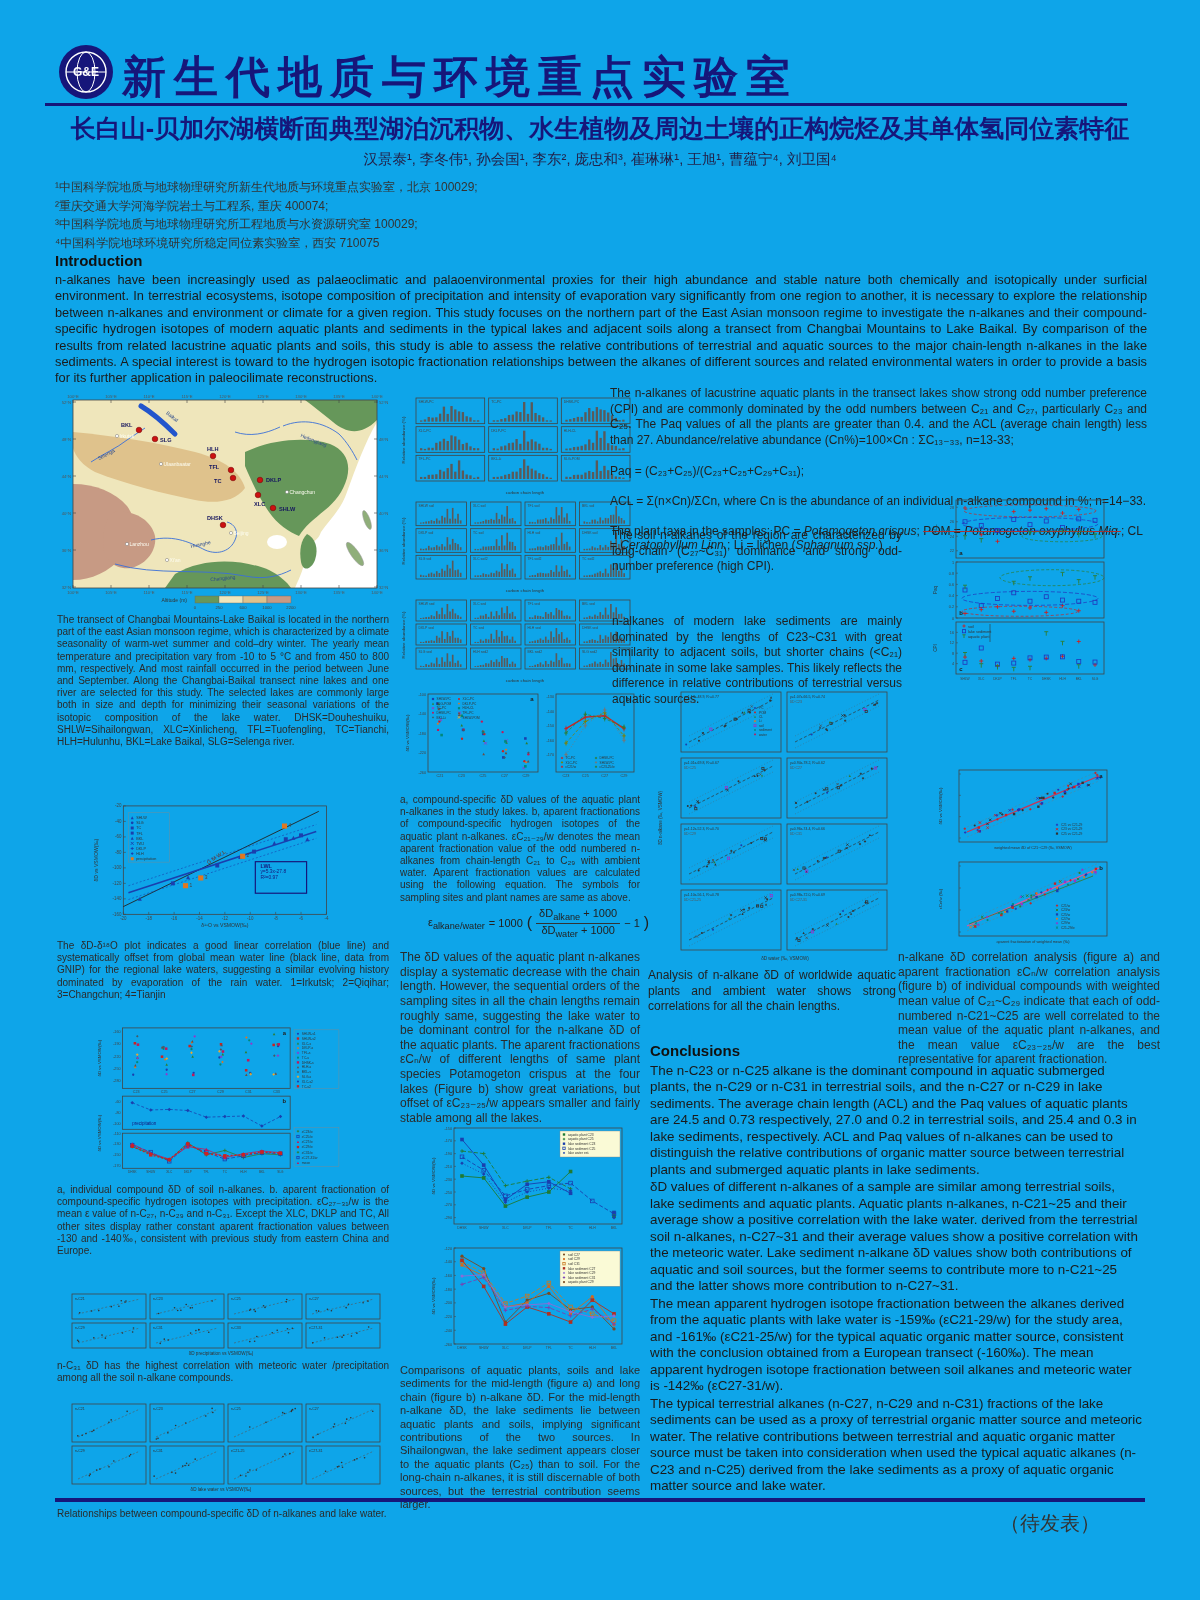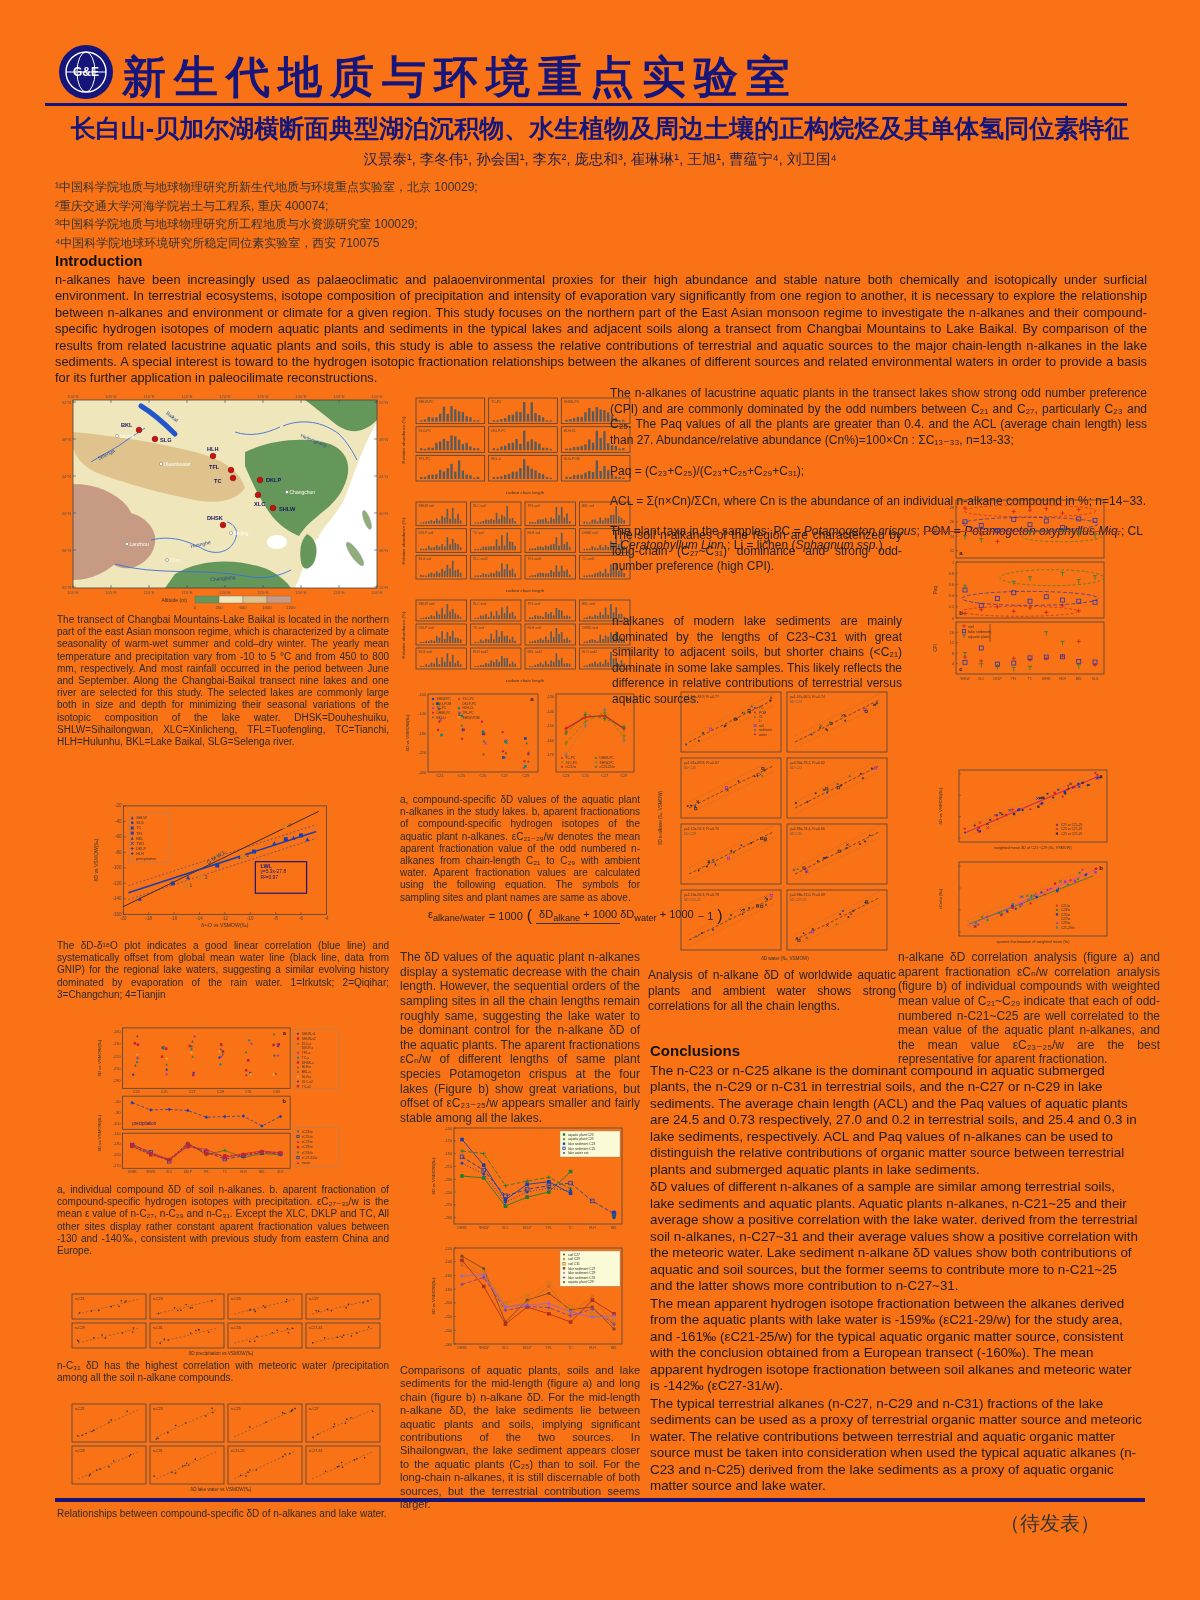--- a/index.html
+++ b/index.html
@@ -1,36 +1,36 @@
 <!DOCTYPE html>
 <html><head>
 <meta charset="utf-8">
 <style>
   html,body{margin:0;padding:0;}
   body{font-family:"Liberation Sans","DejaVu Sans",sans-serif;background:#e8e8e8;}
-  .poster{position:relative;width:1200px;height:1600px;background:#f97316;overflow:hidden;}
+  .poster{position:relative;width:1200px;height:1600px;background:#0ea5e9;overflow:hidden;}
   .abs{position:absolute;}
   .lab-title{font-size:44px;font-weight:bold;letter-spacing:8px;color:#16167a;}
   .rule{background:#16167a;}
   .poster-title{font-size:25px;font-weight:bold;color:#16167a;text-align:center;}
   .authors{font-size:14.5px;color:#22224a;text-align:center;}
   .affil{font-size:12px;color:#333;line-height:1.55;}
   .intro-h{font-size:15px;font-weight:bold;color:#111;margin:0 0 3px 0;}
   .intro-b{font-size:12.8px;line-height:1.28;color:#1b1b1b;text-align:justify;}
   .cap{font-size:10px;line-height:1.22;color:#2b2b2b;text-align:justify;}
   .txt3{font-size:12px;line-height:1.3;color:#222;text-align:justify;}
   .formula-line{font-size:12px;color:#222;margin-top:16px;}
   .i{font-style:italic;}
   .strike{text-decoration:line-through;text-decoration-color:#a33;}
   .concl-h{font-size:15px;font-weight:bold;color:#111;margin:0 0 4px 0;}
   .concl p{margin:0 0 1px 0;font-size:13.4px;line-height:1.23;color:#1a1a1a;}
   .pub{font-size:20px;color:#333;}
   .logo{width:56px;height:56px;}
   .equation{display:flex;align-items:center;gap:4px;font-size:11px;color:#222;}
-  .equation .frac{display:inline-flex;flex-direction:row;text-align:center;line-height:1.15;justify-content:center;}
+  .equation .frac{display:inline-flex;flex-direction:column;text-align:center;line-height:1.15;justify-content:center;}
   .equation .num{border-bottom:1px solid #333;padding:0 3px;}
   .equation .big{font-size:16px;}
   svg text{font-family:"Liberation Sans","DejaVu Sans",sans-serif;}
 </style>
 </head>
 <body>
 
 <div class="poster">
 
   <svg class="abs logo" style="left:58px;top:44px;" viewBox="0 0 56 56">

